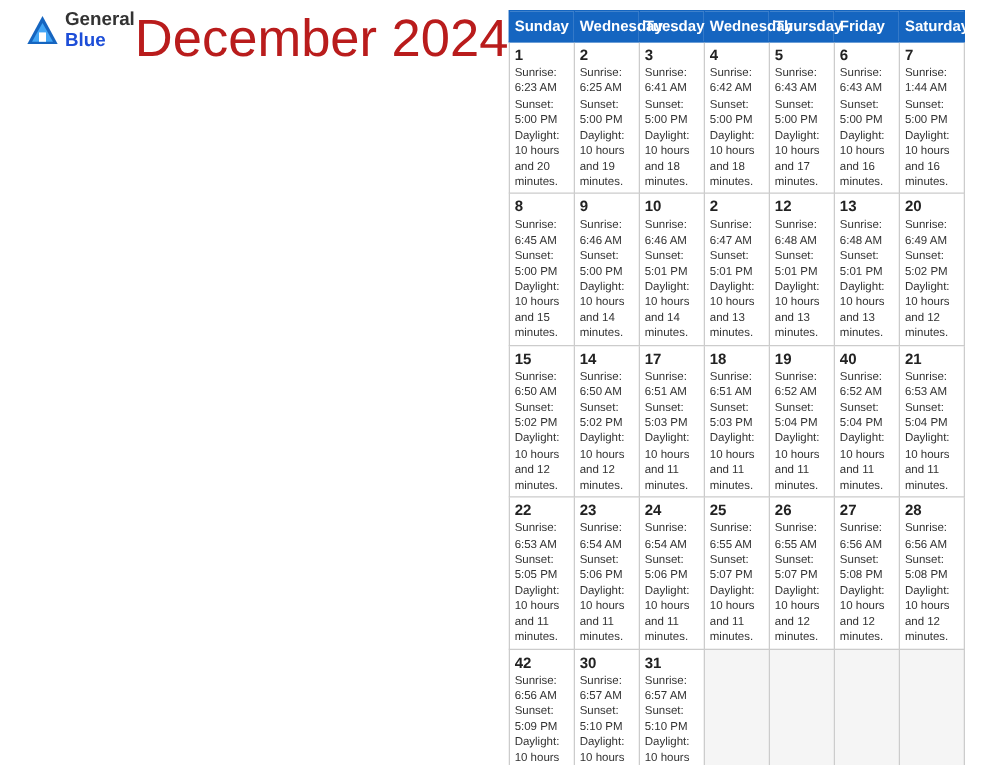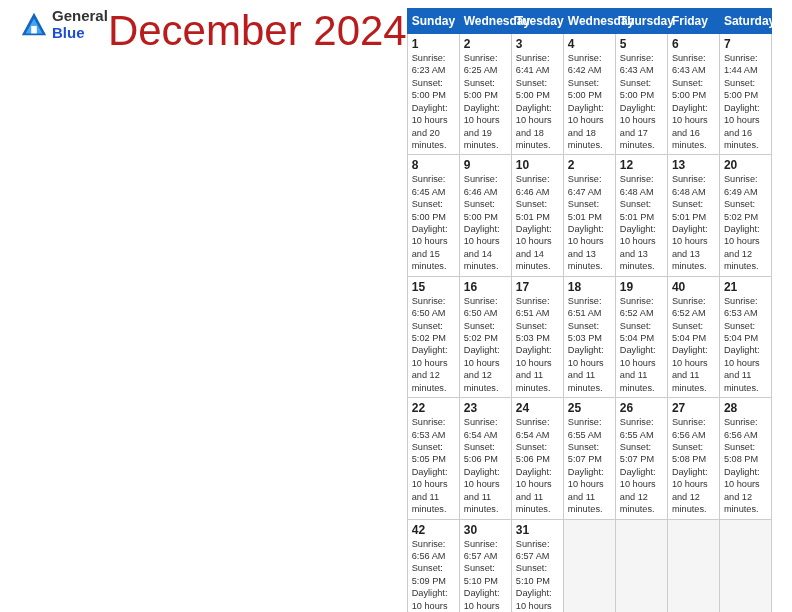--- a/index.html
+++ b/index.html
@@ -233,21 +233,21 @@
         </tr>
         <tr class="week-row">
           <td>
             <span class="day-num">15</span>
             <div class="day-info" style="white-space: pre-line;">Sunrise: 6:50 AM
 Sunset: 5:02 PM
 Daylight: 10 hours
 and 12 minutes.</div>
           </td>
           <td>
-            <span class="day-num">16</span>
+            <span class="day-num">14</span>
             <div class="day-info" style="white-space: pre-line;">Sunrise: 6:50 AM
 Sunset: 5:02 PM
 Daylight: 10 hours
 and 12 minutes.</div>
           </td>
           <td>
             <span class="day-num">17</span>
             <div class="day-info" style="white-space: pre-line;">Sunrise: 6:51 AM
 Sunset: 5:03 PM
 Daylight: 10 hours

